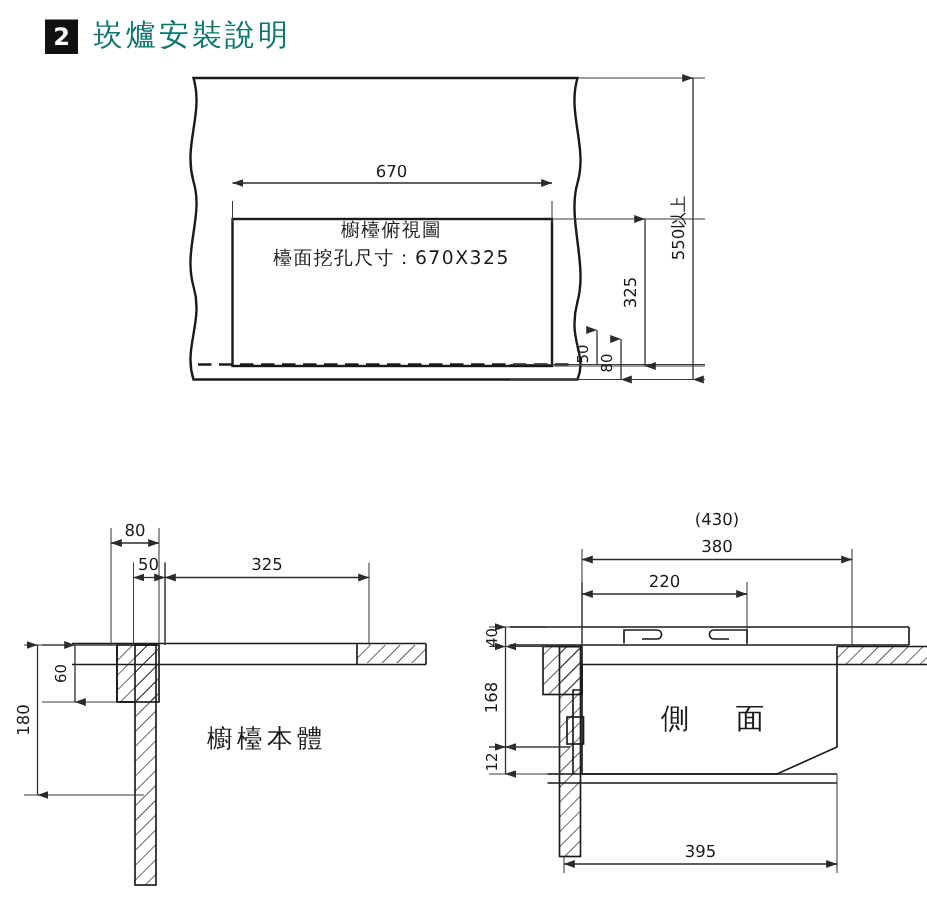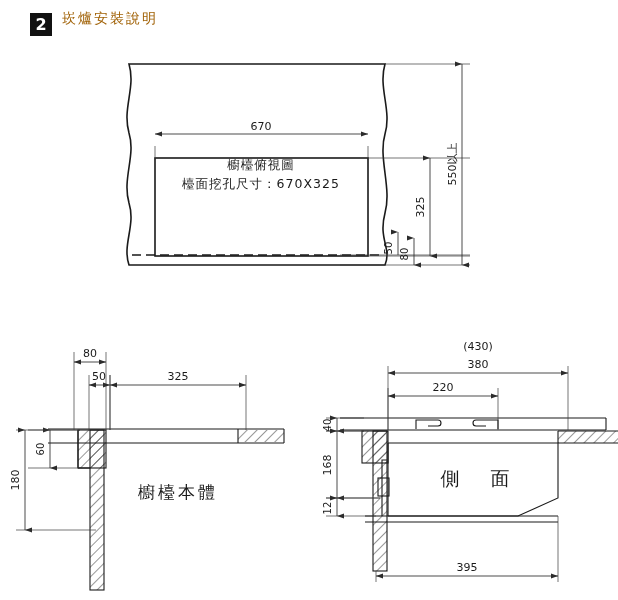--- a/index.html
+++ b/index.html
@@ -35,36 +35,36 @@
     font-size: 16px;
     font-weight: bold;
     line-height: 23px;
     text-align: center;
     font-family: "DejaVu Sans", "Liberation Sans", sans-serif;
   }
   #section-title {
     position: absolute;
     left: 62px;
     top: 10px;
-    font-size: 14px;
+    font-size: 20px;
     letter-spacing: 2px;
-    color: #a16207;
+    color: #0f766e;
     white-space: nowrap;
     font-family: "DejaVu Sans", "Liberation Sans", sans-serif;
   }
 
   
   .drawing {
     position: absolute;
   }
   .drawing svg {
     display: block;
     overflow: visible;
   }
-  #drawing-top     { left: 0px;   top: 48px;  width: 612px; height: 240px; }
+  #drawing-top     { left: 0px;   top: 36px;  width: 612px; height: 240px; }
   #drawing-counter { left: 0px;   top: 330px; width: 310px; height: 270px; }
   #drawing-side    { left: 320px; top: 330px; width: 308px; height: 270px; }
 
   
   svg text {
     font-family: "DejaVu Sans", "Liberation Sans", sans-serif;
     fill: #1a1a1a;
   }
   .dim-text  { font-size: 11px; }
   .dim-text-s{ font-size: 10px; }

